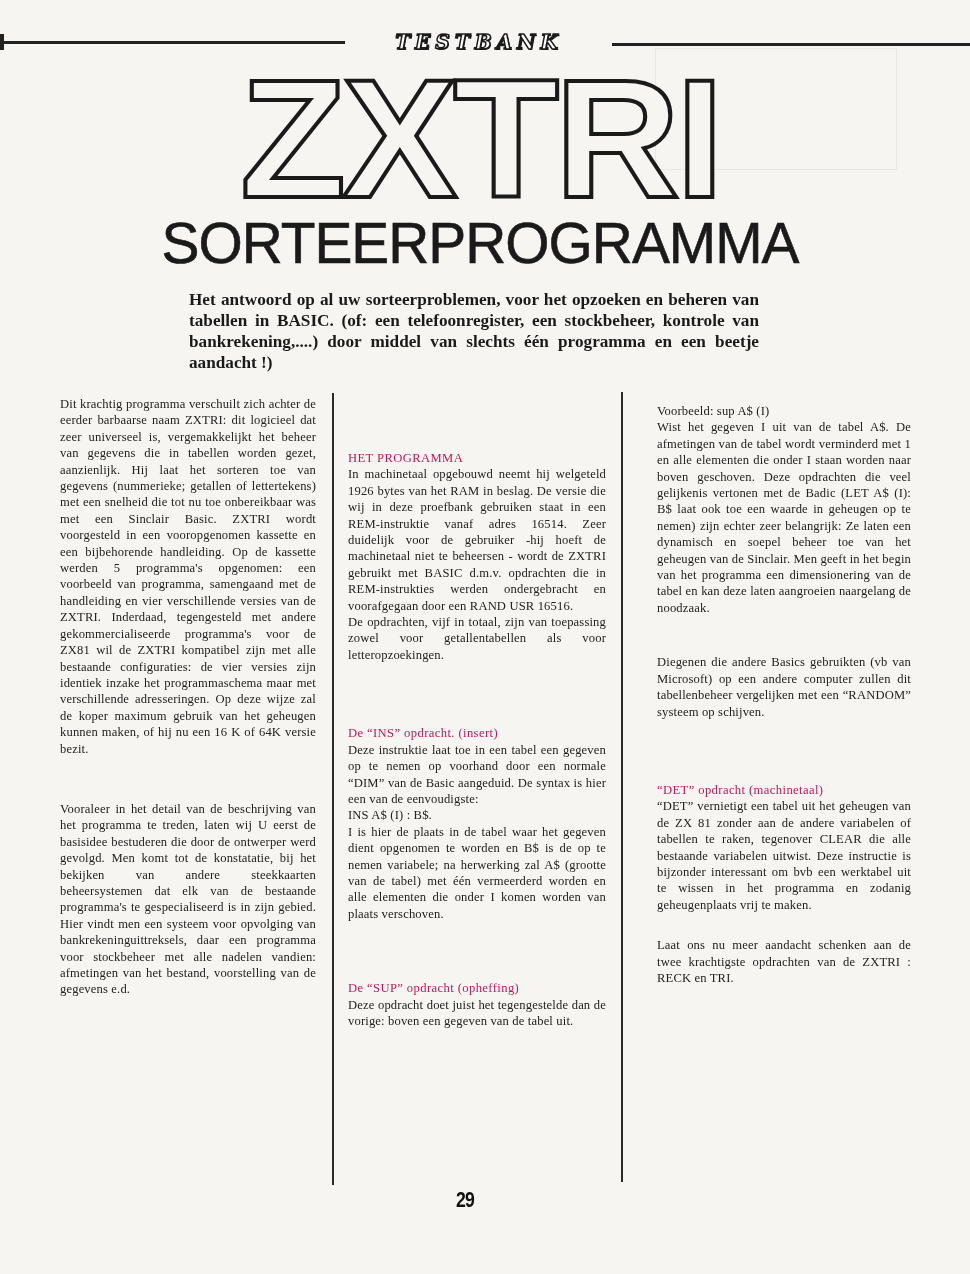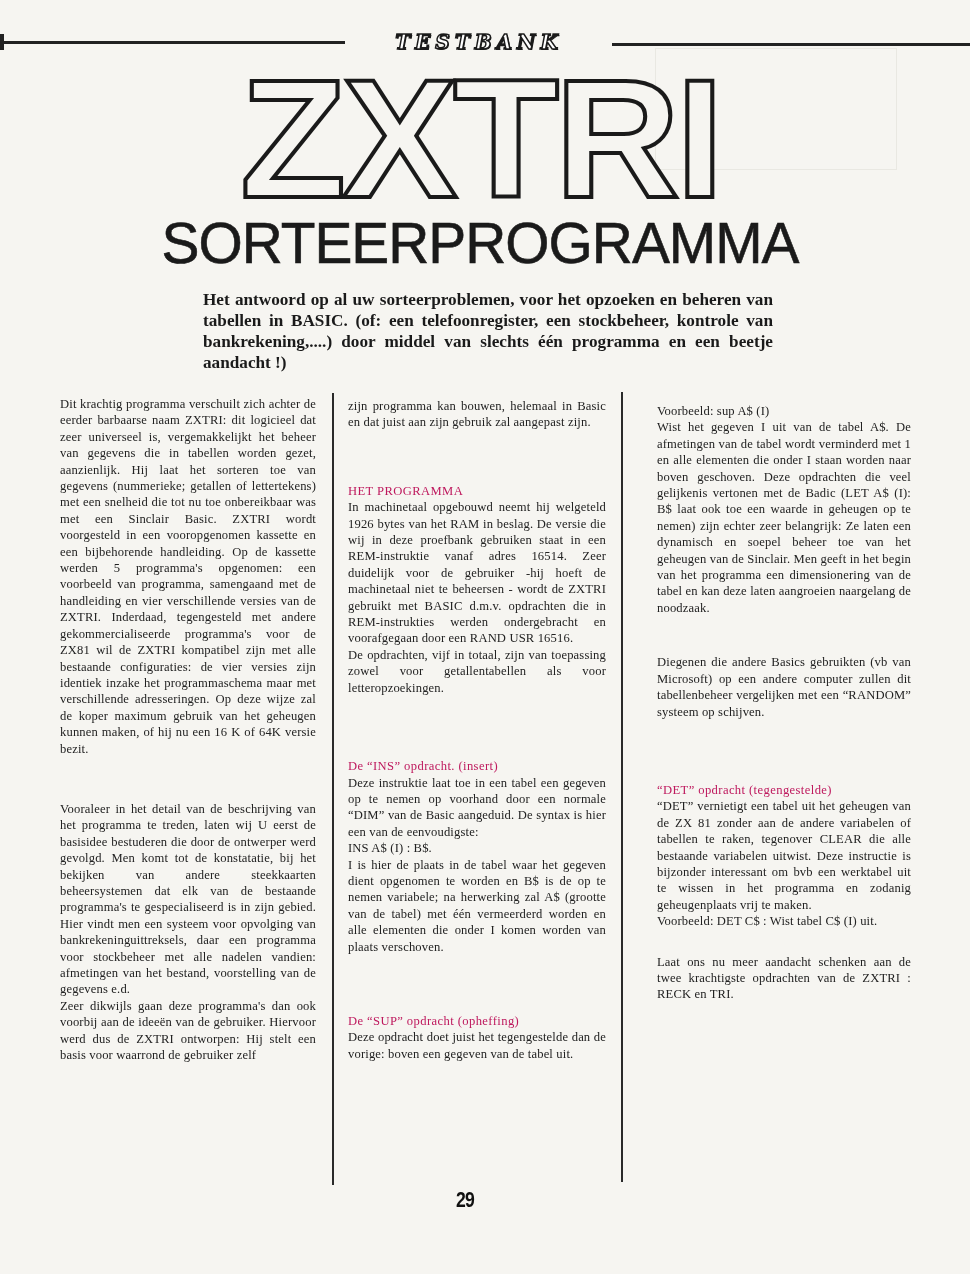--- a/index.html
+++ b/index.html
@@ -42,21 +42,21 @@
     .subtitle {
       position: absolute; left: 140px; top: 210px; width: 680px;
       text-align: center;
       font-family: "Liberation Sans", sans-serif; font-weight: normal;
       font-size: 58px; line-height: 66px; letter-spacing: -1px;
       color: #1a1a1a;
       transform: scaleX(0.98);
       -webkit-text-stroke: 0.6px #1a1a1a;
     }
     .intro {
-      position: absolute; left: 203px; top: 289px; width: 570px;
+      position: absolute; left: 189px; top: 289px; width: 570px;
       font-family: "Liberation Serif", serif; font-weight: bold;
       font-size: 17.2px; line-height: 21px;
       text-align: justify;
       color: #1a1a1a;
     }
     .col {
       position: absolute; top: 396px;
       font-family: "DejaVu Sans", sans-serif;
       font-size: 12.6px; line-height: 16.4px;
       text-align: justify;
@@ -105,46 +105,43 @@
 
   <div class="intro">Het antwoord op al uw sorteerproblemen, voor het opzoeken en beheren van tabellen in BASIC. (of: een telefoonregister, een stockbeheer, kontrole van bankrekening,....) door middel van slechts één programma en een beetje aandacht !)</div>
 
   <div class="vrule vrule-1"></div>
   <div class="vrule vrule-2"></div>
 
   <div class="col col-1">
     <p>Dit krachtig programma verschuilt zich achter de eerder barbaarse naam ZXTRI: dit logicieel dat zeer universeel is, vergemakkelijkt het beheer van gegevens die in tabellen worden gezet, aanzienlijk. Hij laat het sorteren toe van gegevens (nummerieke; getallen of lettertekens) met een snelheid die tot nu toe onbereikbaar was met een Sinclair Basic. ZXTRI wordt voorgesteld in een vooropgenomen kassette en een bijbehorende handleiding. Op de kassette werden 5 programma's opgenomen: een voorbeeld van programma, samengaand met de handleiding en vier verschillende versies van de ZXTRI. Inderdaad, tegengesteld met andere gekommercialiseerde programma's voor de ZX81 wil de ZXTRI kompatibel zijn met alle bestaande configuraties: de vier versies zijn identiek inzake het programmaschema maar met verschillende adresseringen. Op deze wijze zal de koper maximum gebruik van het geheugen kunnen maken, of hij nu een 16 K of 64K versie bezit.</p>
     <div class="gap-m"></div>
     <p>Vooraleer in het detail van de beschrijving van het programma te treden, laten wij U eerst de basisidee bestuderen die door de ontwerper werd gevolgd. Men komt tot de konstatatie, bij het bekijken van andere steekkaarten beheersystemen dat elk van de bestaande programma's te gespecialiseerd is in zijn gebied. Hier vindt men een systeem voor opvolging van bankrekeninguittreksels, daar een programma voor stockbeheer met alle nadelen vandien: afmetingen van het bestand, voorstelling van de gegevens e.d.</p>
-    <p>Zeer dikwijls gaan deze programma's dan ook voorbij aan de ideeën van de gebruiker. Hiervoor werd dus de ZXTRI ontworpen: Hij stelt een basis voor waarrond de gebruiker zelf</p>
   </div>
 
   <div class="col col-2">
-    <p>zijn programma kan bouwen, helemaal in Basic en dat juist aan zijn gebruik zal aangepast zijn.</p>
     <div class="gap-m" style="height:52px"></div>
     <p class="heading">HET PROGRAMMA</p>
     <p>In machinetaal opgebouwd neemt hij welgeteld 1926 bytes van het RAM in beslag. De versie die wij in deze proefbank gebruiken staat in een REM-instruktie vanaf adres 16514. Zeer duidelijk voor de gebruiker -hij hoeft de machinetaal niet te beheersen - wordt de ZXTRI gebruikt met BASIC d.m.v. opdrachten die in REM-instrukties werden ondergebracht en voorafgegaan door een RAND USR 16516.</p>
     <p>De opdrachten, vijf in totaal, zijn van toepassing zowel voor getallentabellen als voor letteropzoekingen.</p>
     <div class="gap-l" style="height:62px"></div>
     <p class="heading">De “INS” opdracht. (insert)</p>
     <p>Deze instruktie laat toe in een tabel een gegeven op te nemen op voorhand door een normale “DIM” van de Basic aangeduid. De syntax is hier een van de eenvoudigste:</p>
     <p>INS A$ (I) : B$.</p>
     <p>I is hier de plaats in de tabel waar het gegeven dient opgenomen te worden en B$ is de op te nemen variabele; na herwerking zal A$ (grootte van de tabel) met één vermeerderd worden en alle elementen die onder I komen worden van plaats verschoven.</p>
     <div class="gap-l" style="height:58px"></div>
     <p class="heading">De “SUP” opdracht (opheffing)</p>
     <p>Deze opdracht doet juist het tegengestelde dan de vorige: boven een gegeven van de tabel uit.</p>
   </div>
 
   <div class="col col-3">
     <p>Voorbeeld: sup A$ (I)</p>
     <p>Wist het gegeven I uit van de tabel A$. De afmetingen van de tabel wordt verminderd met 1 en alle elementen die onder I staan worden naar boven geschoven. Deze opdrachten die veel gelijkenis vertonen met de Badic (LET A$ (I): B$ laat ook toe een waarde in geheugen op te nemen) zijn echter zeer belangrijk: Ze laten een dynamisch en soepel beheer toe van het geheugen van de Sinclair. Men geeft in het begin van het programma een dimensionering van de tabel en kan deze laten aangroeien naargelang de noodzaak.</p>
     <div class="gap-m" style="height:38px"></div>
     <p>Diegenen die andere Basics gebruikten (vb van Microsoft) op een andere computer zullen dit tabellenbeheer vergelijken met een “RANDOM” systeem op schijven.</p>
     <div class="gap-xl" style="height:62px"></div>
-    <p class="heading">“DET” opdracht (tegengestelde)</p>
+    <p class="heading">“DET” opdracht (machinetaal)</p>
     <p>“DET” vernietigt een tabel uit het geheugen van de ZX 81 zonder aan de andere variabelen of tabellen te raken, tegenover CLEAR die alle bestaande variabelen uitwist. Deze instructie is bijzonder interessant om bvb een werktabel uit te wissen in het programma en zodanig geheugenplaats vrij te maken.</p>
-    <p>Voorbeeld: DET C$ : Wist tabel C$ (I) uit.</p>
     <div class="gap-s" style="height:24px"></div>
     <p>Laat ons nu meer aandacht schenken aan de twee krachtigste opdrachten van de ZXTRI : RECK en TRI.</p>
   </div>
 
   <div class="page-number">29</div>
 </div>
 
 </body></html>

